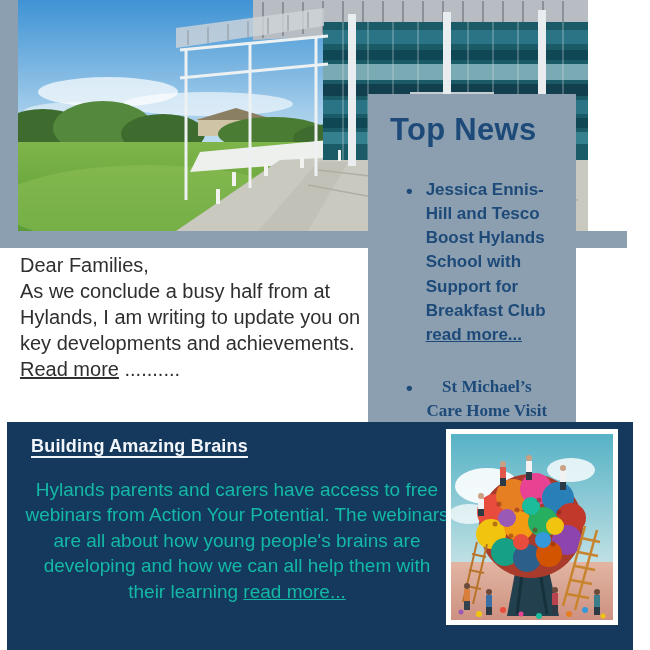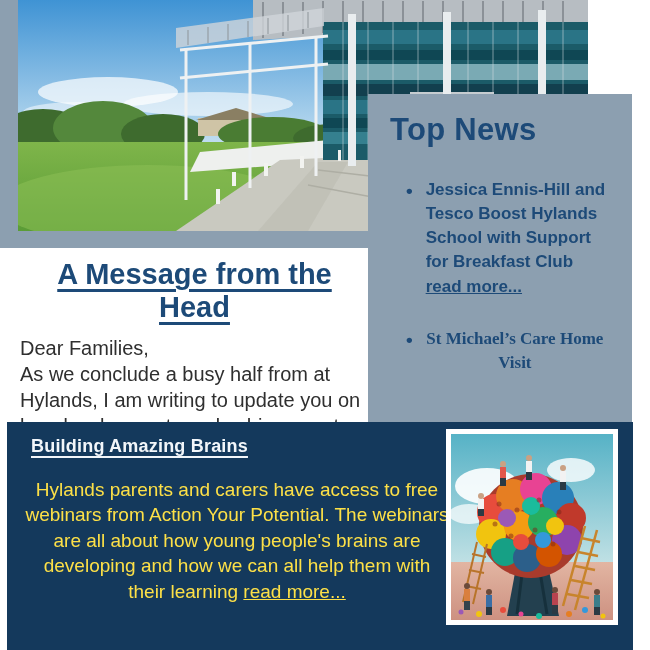--- a/index.html
+++ b/index.html
@@ -8,21 +8,21 @@
     overflow:hidden; font-family:"Liberation Sans", sans-serif;
   }
   
   .mat-left{position:absolute; left:0; top:0; width:18px; height:248px; background:#8c9fb0;}
   .mat-bottom{position:absolute; left:0; top:231px; width:627px; height:17px; background:#8c9fb0;}
   .photo{position:absolute; left:18px; top:0; width:570px; height:231px;}
   .photo svg{display:block;}
 
   
   .topnews{
-    position:absolute; left:368px; top:94px; width:264px; height:329px;
+    position:absolute; left:368px; top:94px; width:208px; height:329px;
     background:#8c9fb0; box-sizing:border-box; padding:16px 18px 0 20px;
   }
   .topnews h2{
     margin:2px 0 0 2px; font-size:31px; font-weight:bold; color:#1d4a78;
     letter-spacing:.3px;
   }
   .topnews ul{list-style:none; margin:30px 0 0 0; padding:0 4px 0 18px;}
   .topnews li{display:flex; gap:13px; color:#1d4a78; font-weight:bold; font-size:17px; line-height:1.42;}
   .topnews li + li{margin-top:28px;}
   .topnews .dot{font-size:19px; line-height:1.35; flex:0 0 auto;}
@@ -45,21 +45,21 @@
   .brains{
     position:absolute; left:7px; top:422px; width:626px; height:243px;
     background:#14395c; box-sizing:border-box; padding:12px 16px;
   }
   .brains h3{
     margin:2px 0 0 8px; font-size:18px; color:#f2f6fa; letter-spacing:.2px;
     text-decoration:underline; text-decoration-thickness:2px; text-underline-offset:4px;
   }
   .brains-body{
     width:424px; margin:20px 0 0 2px; text-align:center;
-    font-size:19px; line-height:1.34; color:#fde047;
+    font-size:19px; line-height:1.34; color:#14b8a6;
   }
   .rl3{color:inherit; text-decoration:underline; cursor:pointer;}
   .brain-art{
     position:absolute; right:15px; top:7px; width:172px; height:196px;
     background:#ffffff; box-sizing:border-box; padding:5px;
   }
   .brain-art svg{display:block;}
 </style>
 </head>
 <body>
@@ -190,21 +190,20 @@
         <span class="li-text"><span>Jessica Ennis-Hill and Tesco Boost Hylands School with Support for Breakfast Club </span><a class="rl">read more...</a></span>
       </li>
       <li class="centered">
         <span class="dot">•</span>
         <span class="li-text">St Michael’s Care Home Visit</span>
       </li>
     </ul>
   </section>
 
   <section class="message">
-    <h1>A Message from the Head</h1>
     <p class="msg-body"><span class="salutation">Dear Families,</span><span>As we conclude a busy half from at Hylands, I am writing to update you on key developments and achievements. </span><a class="rl2">Read more</a><span> ..........</span></p>
   </section>
 
   <section class="brains">
     <h3>Building Amazing Brains</h3>
     <p class="brains-body"><span>Hylands parents and carers have access to free webinars from Action Your Potential. The webinars are all about how young people's brains are developing and how we can all help them with their learning </span><a class="rl3">read more...</a></p>
 
     <div class="brain-art">
       <svg width="162" height="186" viewBox="0 0 162 186">
         <defs>

